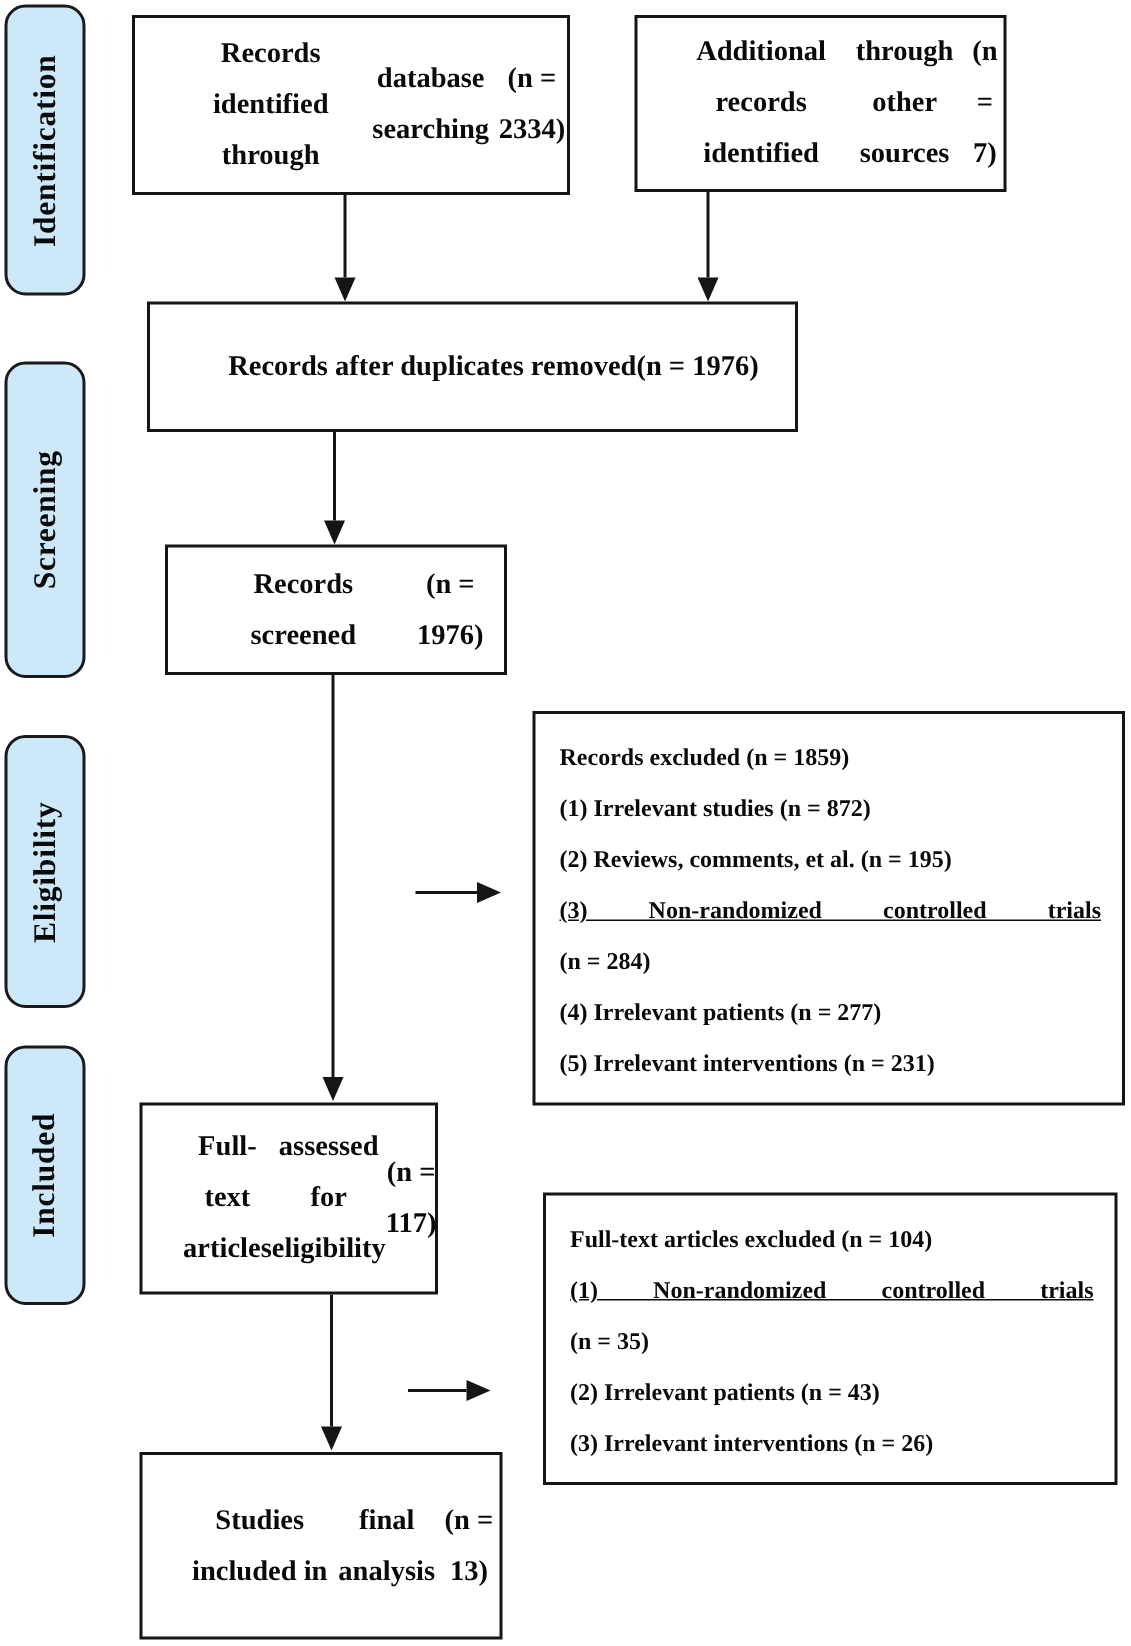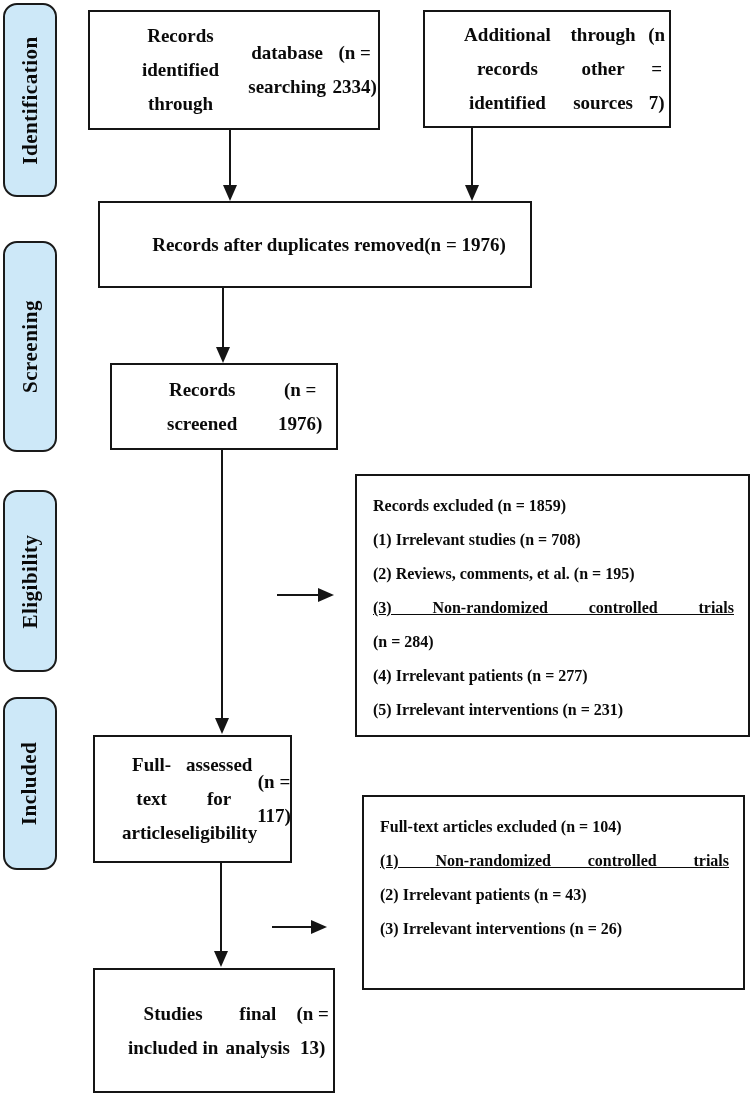--- a/index.html
+++ b/index.html
@@ -115,21 +115,21 @@
   </div>
 
   <div class="vline" style="left:221px;top:450px;height:268px;"></div>
   <div class="arrow-down" style="left:215px;top:718px;"></div>
 
   <div class="hline" style="left:277px;top:594px;width:41px;"></div>
   <div class="arrow-right" style="left:318px;top:588px;"></div>
 
   <div class="box list" style="left:355px;top:474px;width:395px;height:263px;">
     <div class="line">Records excluded (n = 1859)</div>
-    <div class="line">(1) Irrelevant studies (n = 708)</div>
+    <div class="line">(1) Irrelevant studies (n = 872)</div>
     <div class="line">(2) Reviews, comments, et al. (n = 195)</div>
     <div class="line stretch">(3) Non-randomized controlled trials</div>
     <div class="line">(n = 284)</div>
     <div class="line">(4) Irrelevant patients (n = 277)</div>
     <div class="line">(5) Irrelevant interventions (n = 231)</div>
   </div>
 
   <div class="box center" style="left:93px;top:735px;width:199px;height:128px;">
     <div class="line">Full-text articles</div>
     <div class="line">assessed for eligibility</div>
@@ -138,20 +138,21 @@
 
   <div class="vline" style="left:220px;top:863px;height:88px;"></div>
   <div class="arrow-down" style="left:214px;top:951px;"></div>
 
   <div class="hline" style="left:272px;top:926px;width:39px;"></div>
   <div class="arrow-right" style="left:311px;top:920px;"></div>
 
   <div class="box list" style="left:362px;top:795px;width:383px;height:195px;">
     <div class="line">Full-text articles excluded (n = 104)</div>
     <div class="line stretch">(1) Non-randomized controlled trials</div>
+    <div class="line">(n = 35)</div>
     <div class="line">(2) Irrelevant patients (n = 43)</div>
     <div class="line">(3) Irrelevant interventions (n = 26)</div>
   </div>
 
   <div class="box center" style="left:93px;top:968px;width:242px;height:125px;">
     <div class="line">Studies included in</div>
     <div class="line">final analysis</div>
     <div class="line">(n = 13)</div>
   </div>
 

